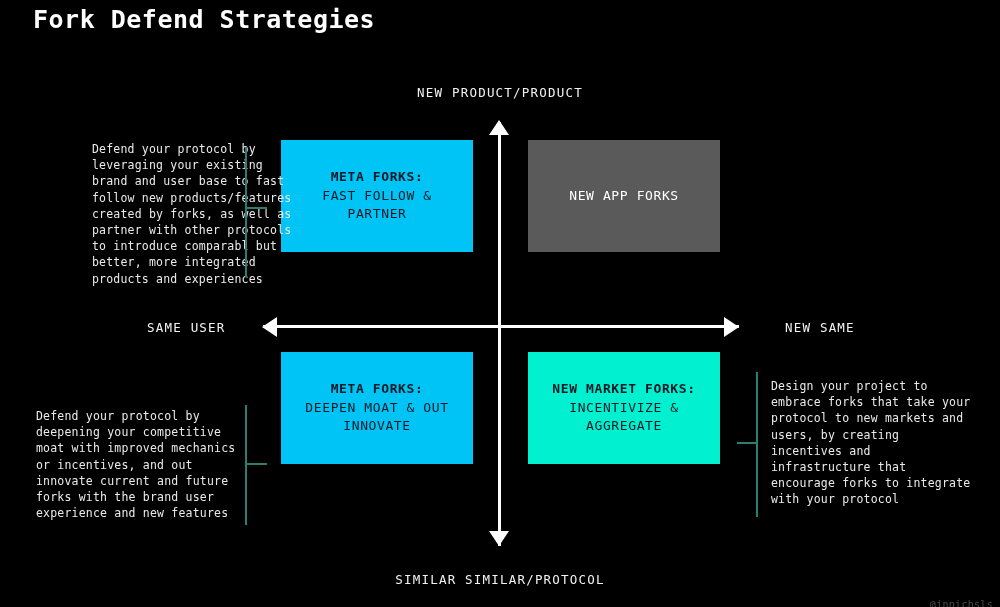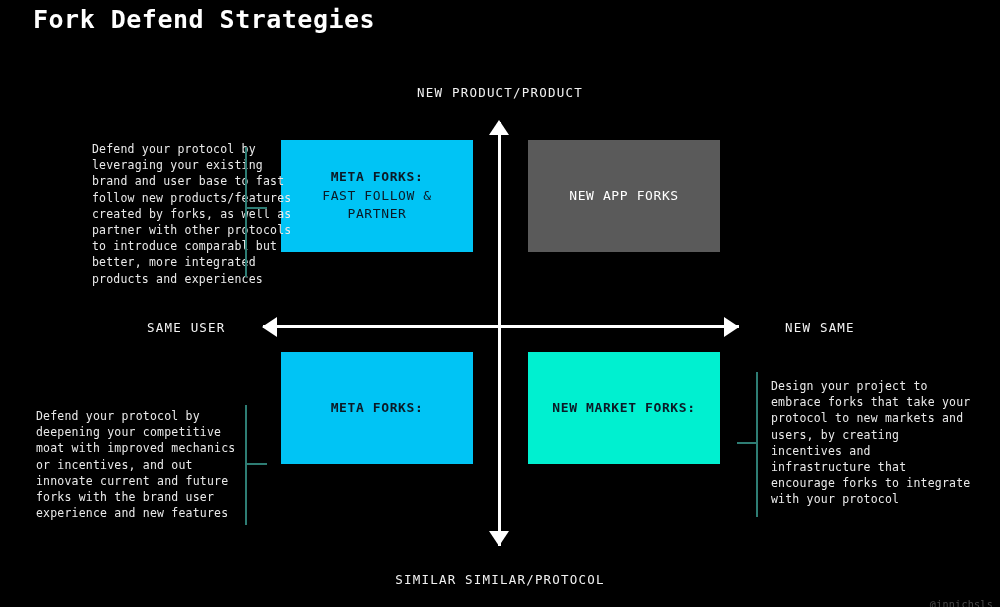--- a/index.html
+++ b/index.html
@@ -186,24 +186,28 @@
   <div class="quad-sub">FAST FOLLOW &amp;
 PARTNER</div>
 </div>
 
 <div class="quad-box" id="box-new-app-forks">
   <div class="quad-title">NEW APP FORKS</div>
 </div>
 
 <div class="quad-box" id="box-fast-forks">
   <div class="quad-title">META FORKS:</div>
+  <div class="quad-sub">DEEPEN MOAT &amp;
+OUT INNOVATE</div>
 </div>
 
 <div class="quad-box" id="box-new-market-forks">
   <div class="quad-title">NEW MARKET FORKS:</div>
+  <div class="quad-sub">INCENTIVIZE &amp;
+AGGREGATE</div>
 </div>
 
 <div class="annotation" id="annotation-top-left">Defend your protocol by leveraging your existing brand and user base to fast follow new products/features created by forks, as well as partner with other protocols to introduce comparabl but better, more integrated products and experiences</div>
 <div class="bracket" id="bracket-top-left">
   <div class="bracket-stem"></div>
   <div class="bracket-tick"></div>
 </div>
 
 <div class="annotation" id="annotation-bottom-left">Defend your protocol by deepening your competitive moat with improved mechanics or incentives, and out innovate current and future forks with the brand user experience and new features</div>
 <div class="bracket" id="bracket-bottom-left">

